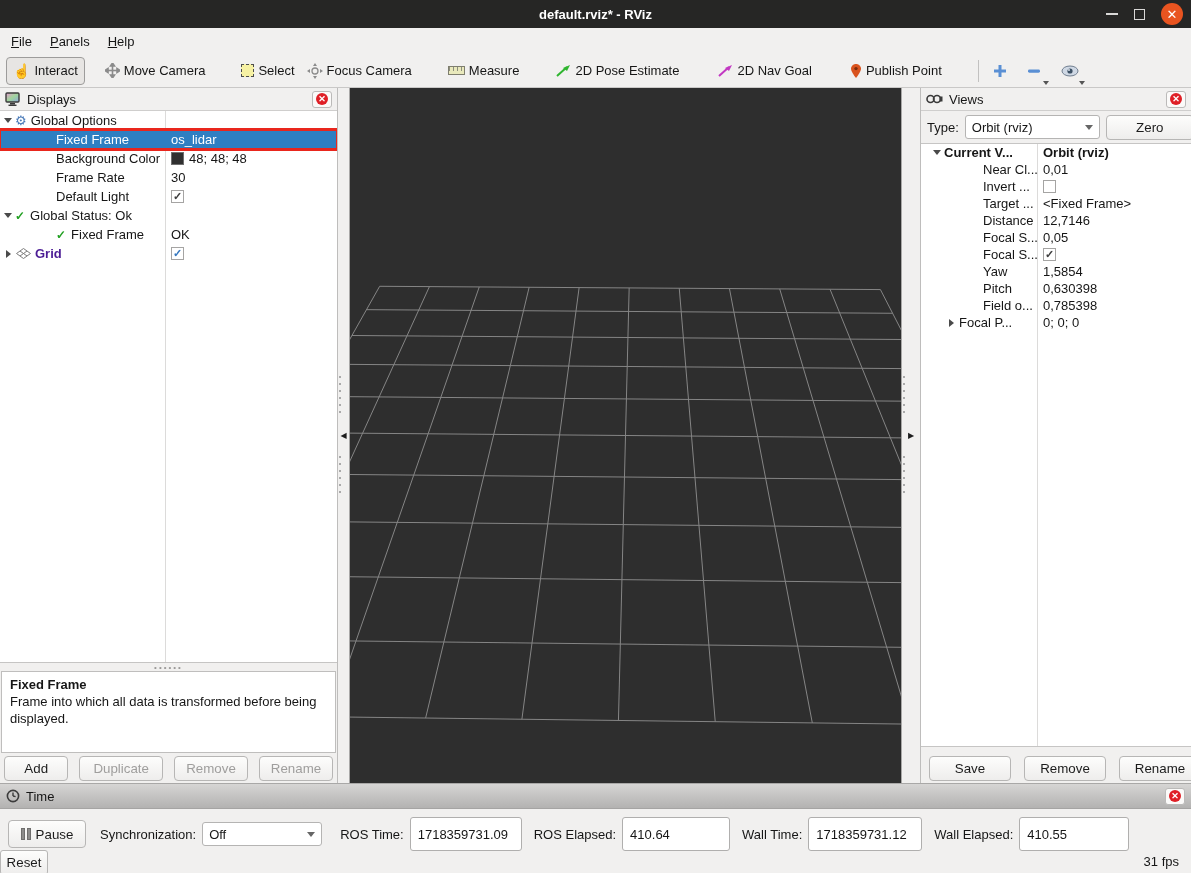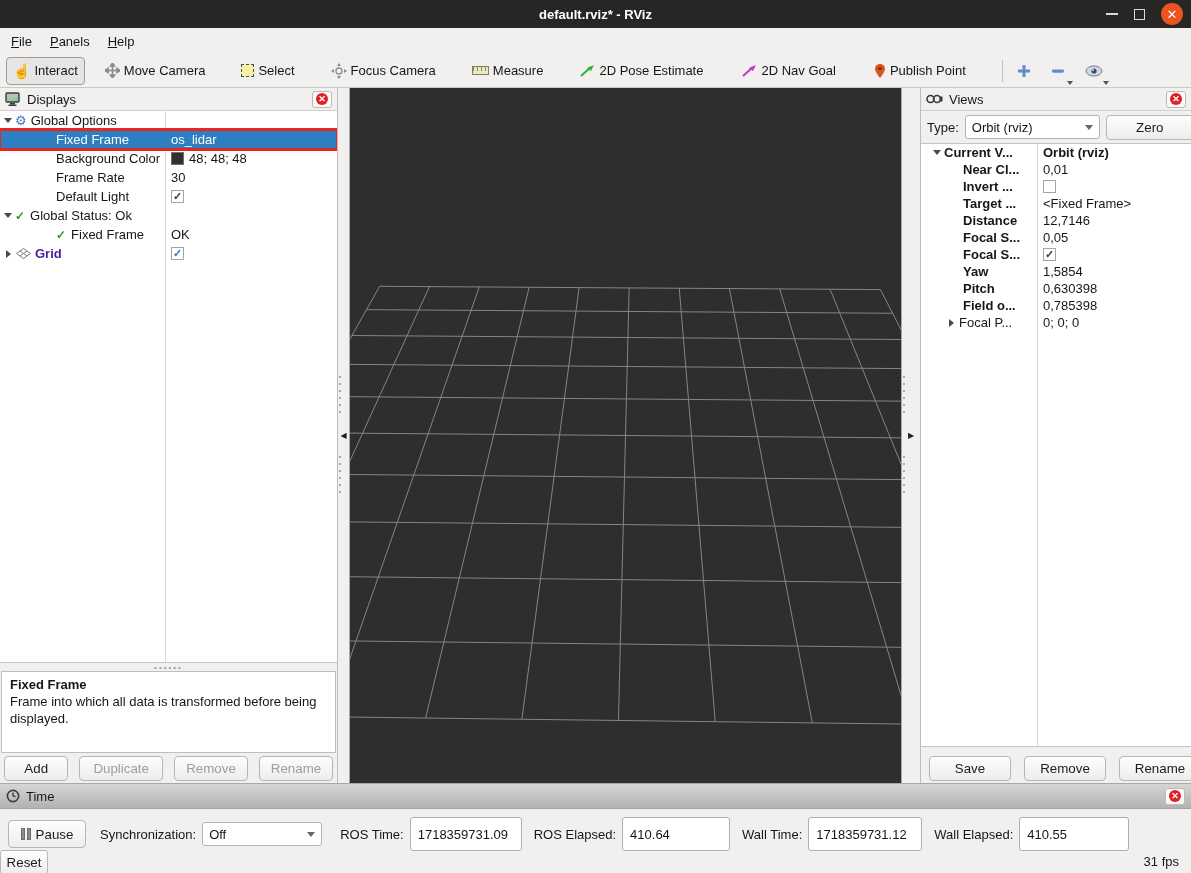--- a/index.html
+++ b/index.html
@@ -88,21 +88,21 @@
   .typerow { height:32px; display:flex; align-items:center; gap:6px; padding:0 0 0 6px; }
   .combo { height:24px; background:#fff; border:1px solid #b5b4b3; border-radius:3px; display:flex; align-items:center; padding:0 6px; gap:6px; }
   .combo .cbx-caret { margin-left:auto; width:0; height:0; border-left:4px solid transparent; border-right:4px solid transparent; border-top:5px solid #666; }
   .type-combo { width:135px; }
   .zero-btn { width:88px; margin-right:-7px; }
   .views .tree { flex:1; border-top:1px solid #c6c5c4; border-bottom:1px solid #c6c5c4; }
   .views .vline { left:116px; }
   .views .trow { height:17px;align-items:center; }
   .views .tl { width:116px; }
   .vind1 { padding-left:12px; }
-  .vind2 { padding-left:42px;font-weight:bold; }
+  .vind2 { padding-left:62px; }
   .vind2b { padding-left:28px; }
   .bold { font-weight:bold; }
   .views .btnrow { margin-top:6px; padding-left:8px; gap:13px; }
   .views .btn { min-width:82px; }
   .views .btn:last-child { margin-right:-8px; }
 
   
   .timepanel { position:relative; height:90px; background:#f1f0ef; border-top:1px solid #a9a8a7; }
   .time-hdr { height:22px; background:linear-gradient(#d6d5d4,#b3b2b1); display:flex; align-items:center; gap:6px; padding:12px 6px; border-bottom:1px solid #a5a4a3; }
   .time-hdr .ptitle { flex:1; }
@@ -146,21 +146,21 @@
             <line x1="7.5" y1="2" x2="7.5" y2="13"></line>
             <line x1="2" y1="7.5" x2="13" y2="7.5"></line>
             <path d="M7.5 0 L5.5 3 L9.5 3 Z"></path>
             <path d="M7.5 15 L5.5 12 L9.5 12 Z"></path>
             <path d="M0 7.5 L3 5.5 L3 9.5 Z"></path>
             <path d="M15 7.5 L12 5.5 L12 9.5 Z"></path>
           </g>
         </svg>
       <span>Move Camera</span>
     </div>
-    <div class="tool" style="margin-right:24px">
+    <div class="tool" style="">
       <span class="sel-ic"></span>
       <span>Select</span>
     </div>
     <div class="tool" style="margin-right:24px">
       <svg width="16" height="16">
           <g stroke="#8b8b8b" stroke-width="1.3" fill="none">
             <circle cx="8" cy="8" r="3"></circle>
           </g>
           <g fill="#8b8b8b">
             <path d="M8 0 L6 3 L10 3 Z"></path>

